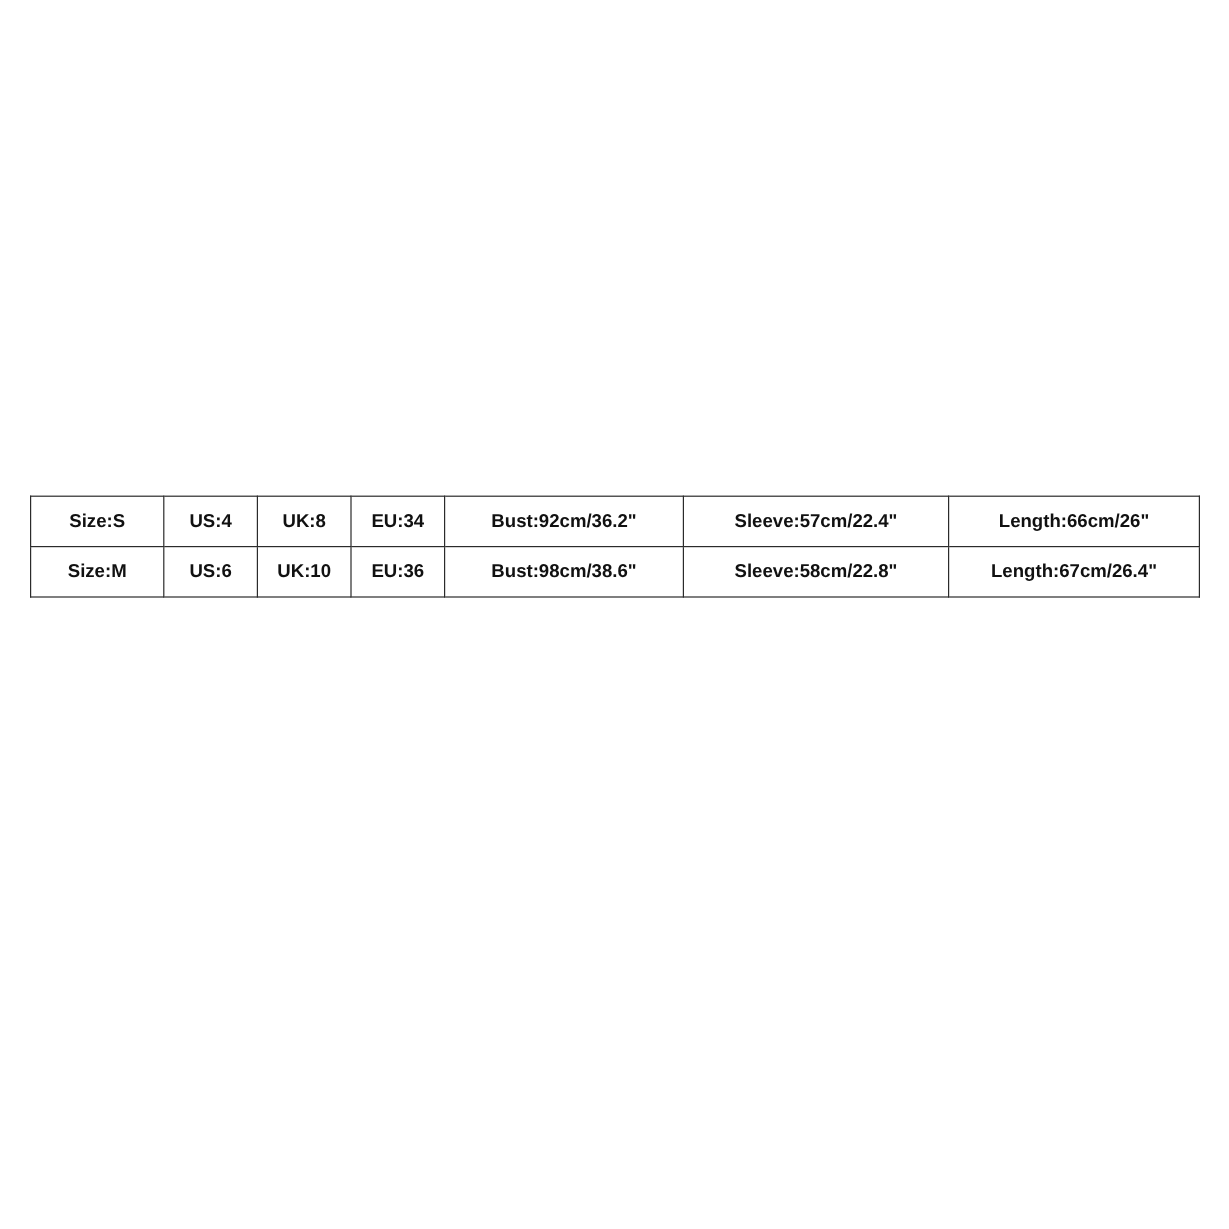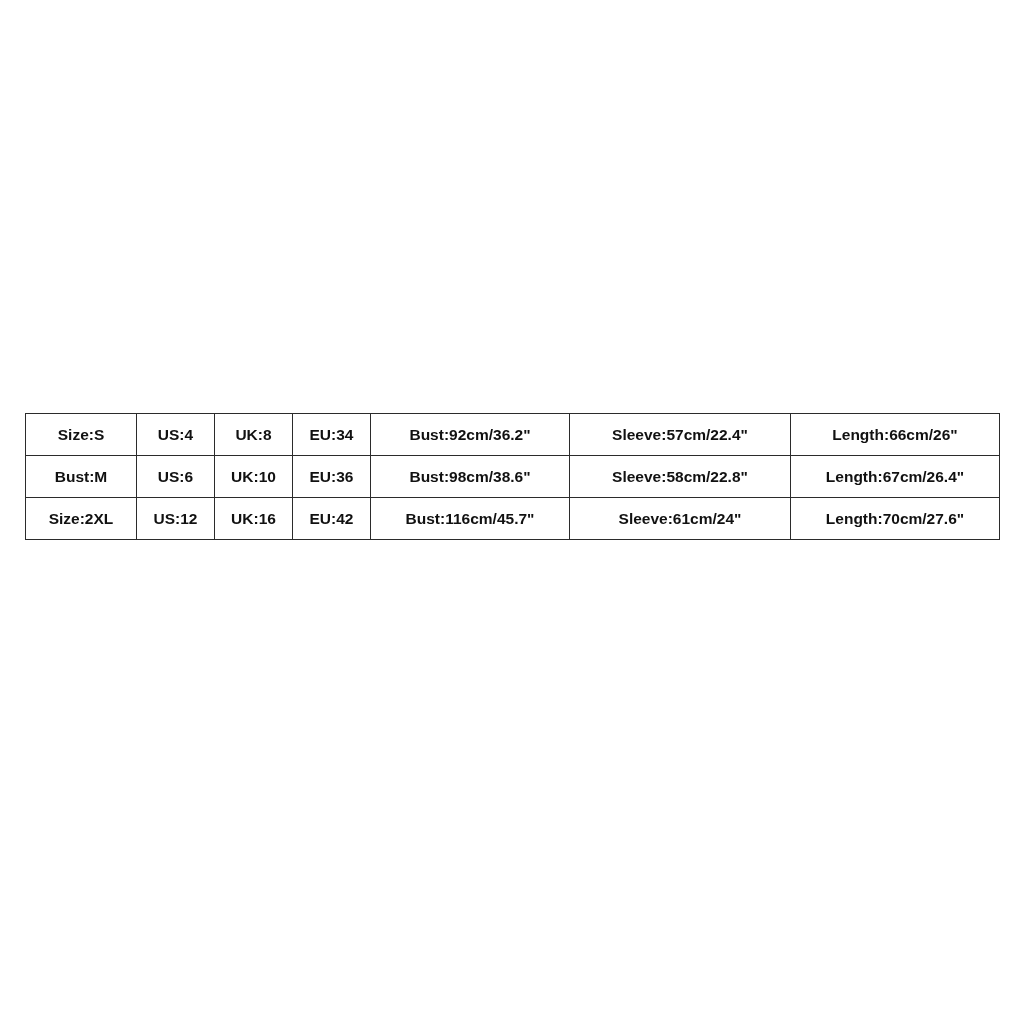--- a/index.html
+++ b/index.html
@@ -70,33 +70,24 @@
         <tr>
           <td>Size:S</td>
           <td>US:4</td>
           <td>UK:8</td>
           <td>EU:34</td>
           <td>Bust:92cm/36.2"</td>
           <td>Sleeve:57cm/22.4"</td>
           <td>Length:66cm/26"</td>
         </tr>
         <tr>
-          <td>Bust:M</td>
+          <td>Size:M</td>
           <td>US:6</td>
           <td>UK:10</td>
           <td>EU:36</td>
           <td>Bust:98cm/38.6"</td>
           <td>Sleeve:58cm/22.8"</td>
           <td>Length:67cm/26.4"</td>
         </tr>
-        <tr>
-          <td>Size:2XL</td>
-          <td>US:12</td>
-          <td>UK:16</td>
-          <td>EU:42</td>
-          <td>Bust:116cm/45.7"</td>
-          <td>Sleeve:61cm/24"</td>
-          <td>Length:70cm/27.6"</td>
-        </tr>
       </tbody>
     </table>
   </div>
 </div>
 
 </body></html>

